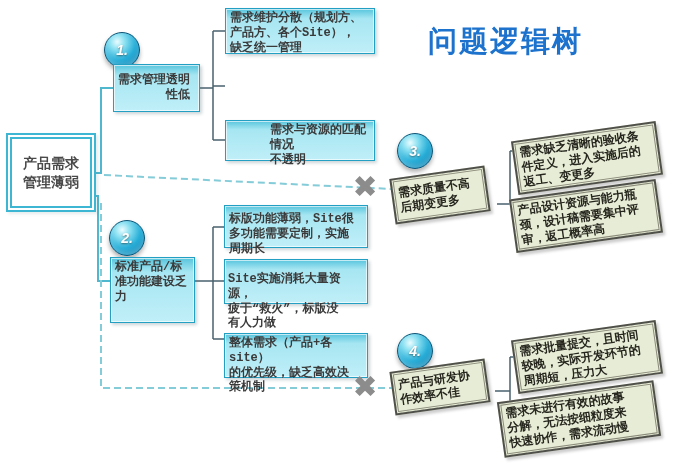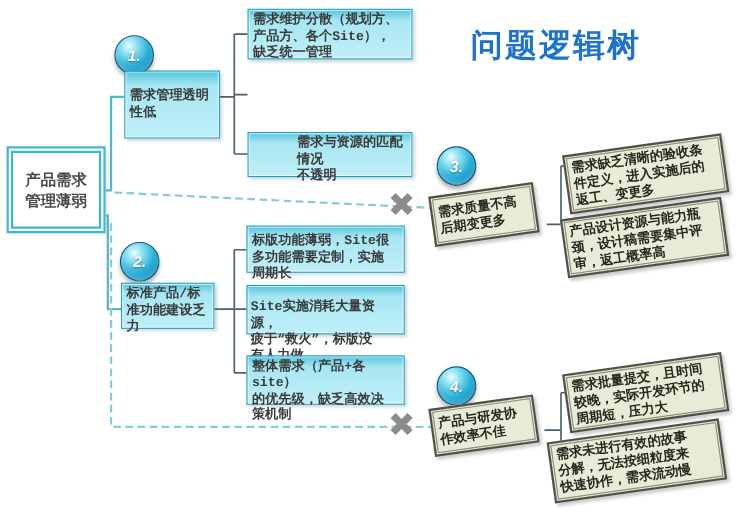--- a/index.html
+++ b/index.html
@@ -73,43 +73,43 @@
   </svg>
 
   <div class="title">问题逻辑树</div>
 
   <div class="root">产品需求
 管理薄弱</div>
 
   <div class="badge" style="left:104px;top:32px;">
     <span>1.</span>
   </div>
-  <div class="cbox hdr" style="left:113px;top:64px;width:87px;height:62px;">
+  <div class="cbox hdr" style="left:113px;top:64px;width:87px;height:48px;text-align:right;">
     <span>需求管理透明
 性低</span>
   </div>
   <div class="cbox" style="left:225px;top:8px;width:150px;height:46px;">需求维护分散（规划方、
 产品方、各个Site），
 缺乏统一管理</div>
   <div class="cbox" style="left:225px;top:120px;width:150px;height:41px;padding-left:44px;">需求与资源的匹配情况
 不透明</div>
 
   <div class="badge" style="left:109px;top:220px;">
     <span>2.</span>
   </div>
-  <div class="cbox" style="left:110px;top:257px;width:85px;height:42px;">标准产品/标
+  <div class="cbox" style="left:110px;top:257px;width:85px;height:66px;">标准产品/标
 准功能建设乏
 力</div>
   <div class="cbox" style="left:224px;top:205px;width:144px;height:43px;padding:6px 4px;">标版功能薄弱，Site很
 多功能需要定制，实施
 周期长</div>
   <div class="cbox" style="left:224px;top:259px;width:144px;height:45px;padding:12px 3px;">Site实施消耗大量资源，
 疲于“救火”，标版没
 有人力做</div>
-  <div class="cbox" style="left:224px;top:323px;width:144px;height:45px;">整体需求（产品+各site）
+  <div class="cbox" style="left:224px;top:333px;width:144px;height:45px;">整体需求（产品+各site）
 的优先级，缺乏高效决
 策机制</div>
 
   <div class="xmark" style="left:365px;top:187px;">✖</div>
   <div class="xmark" style="left:365px;top:387px;">✖</div>
 
   <div class="badge" style="left:397px;top:133px;">
     <span>3.</span>
   </div>
   <div class="leaf hdrleaf" style="left:392px;top:172px;width:96px;height:46px;">

